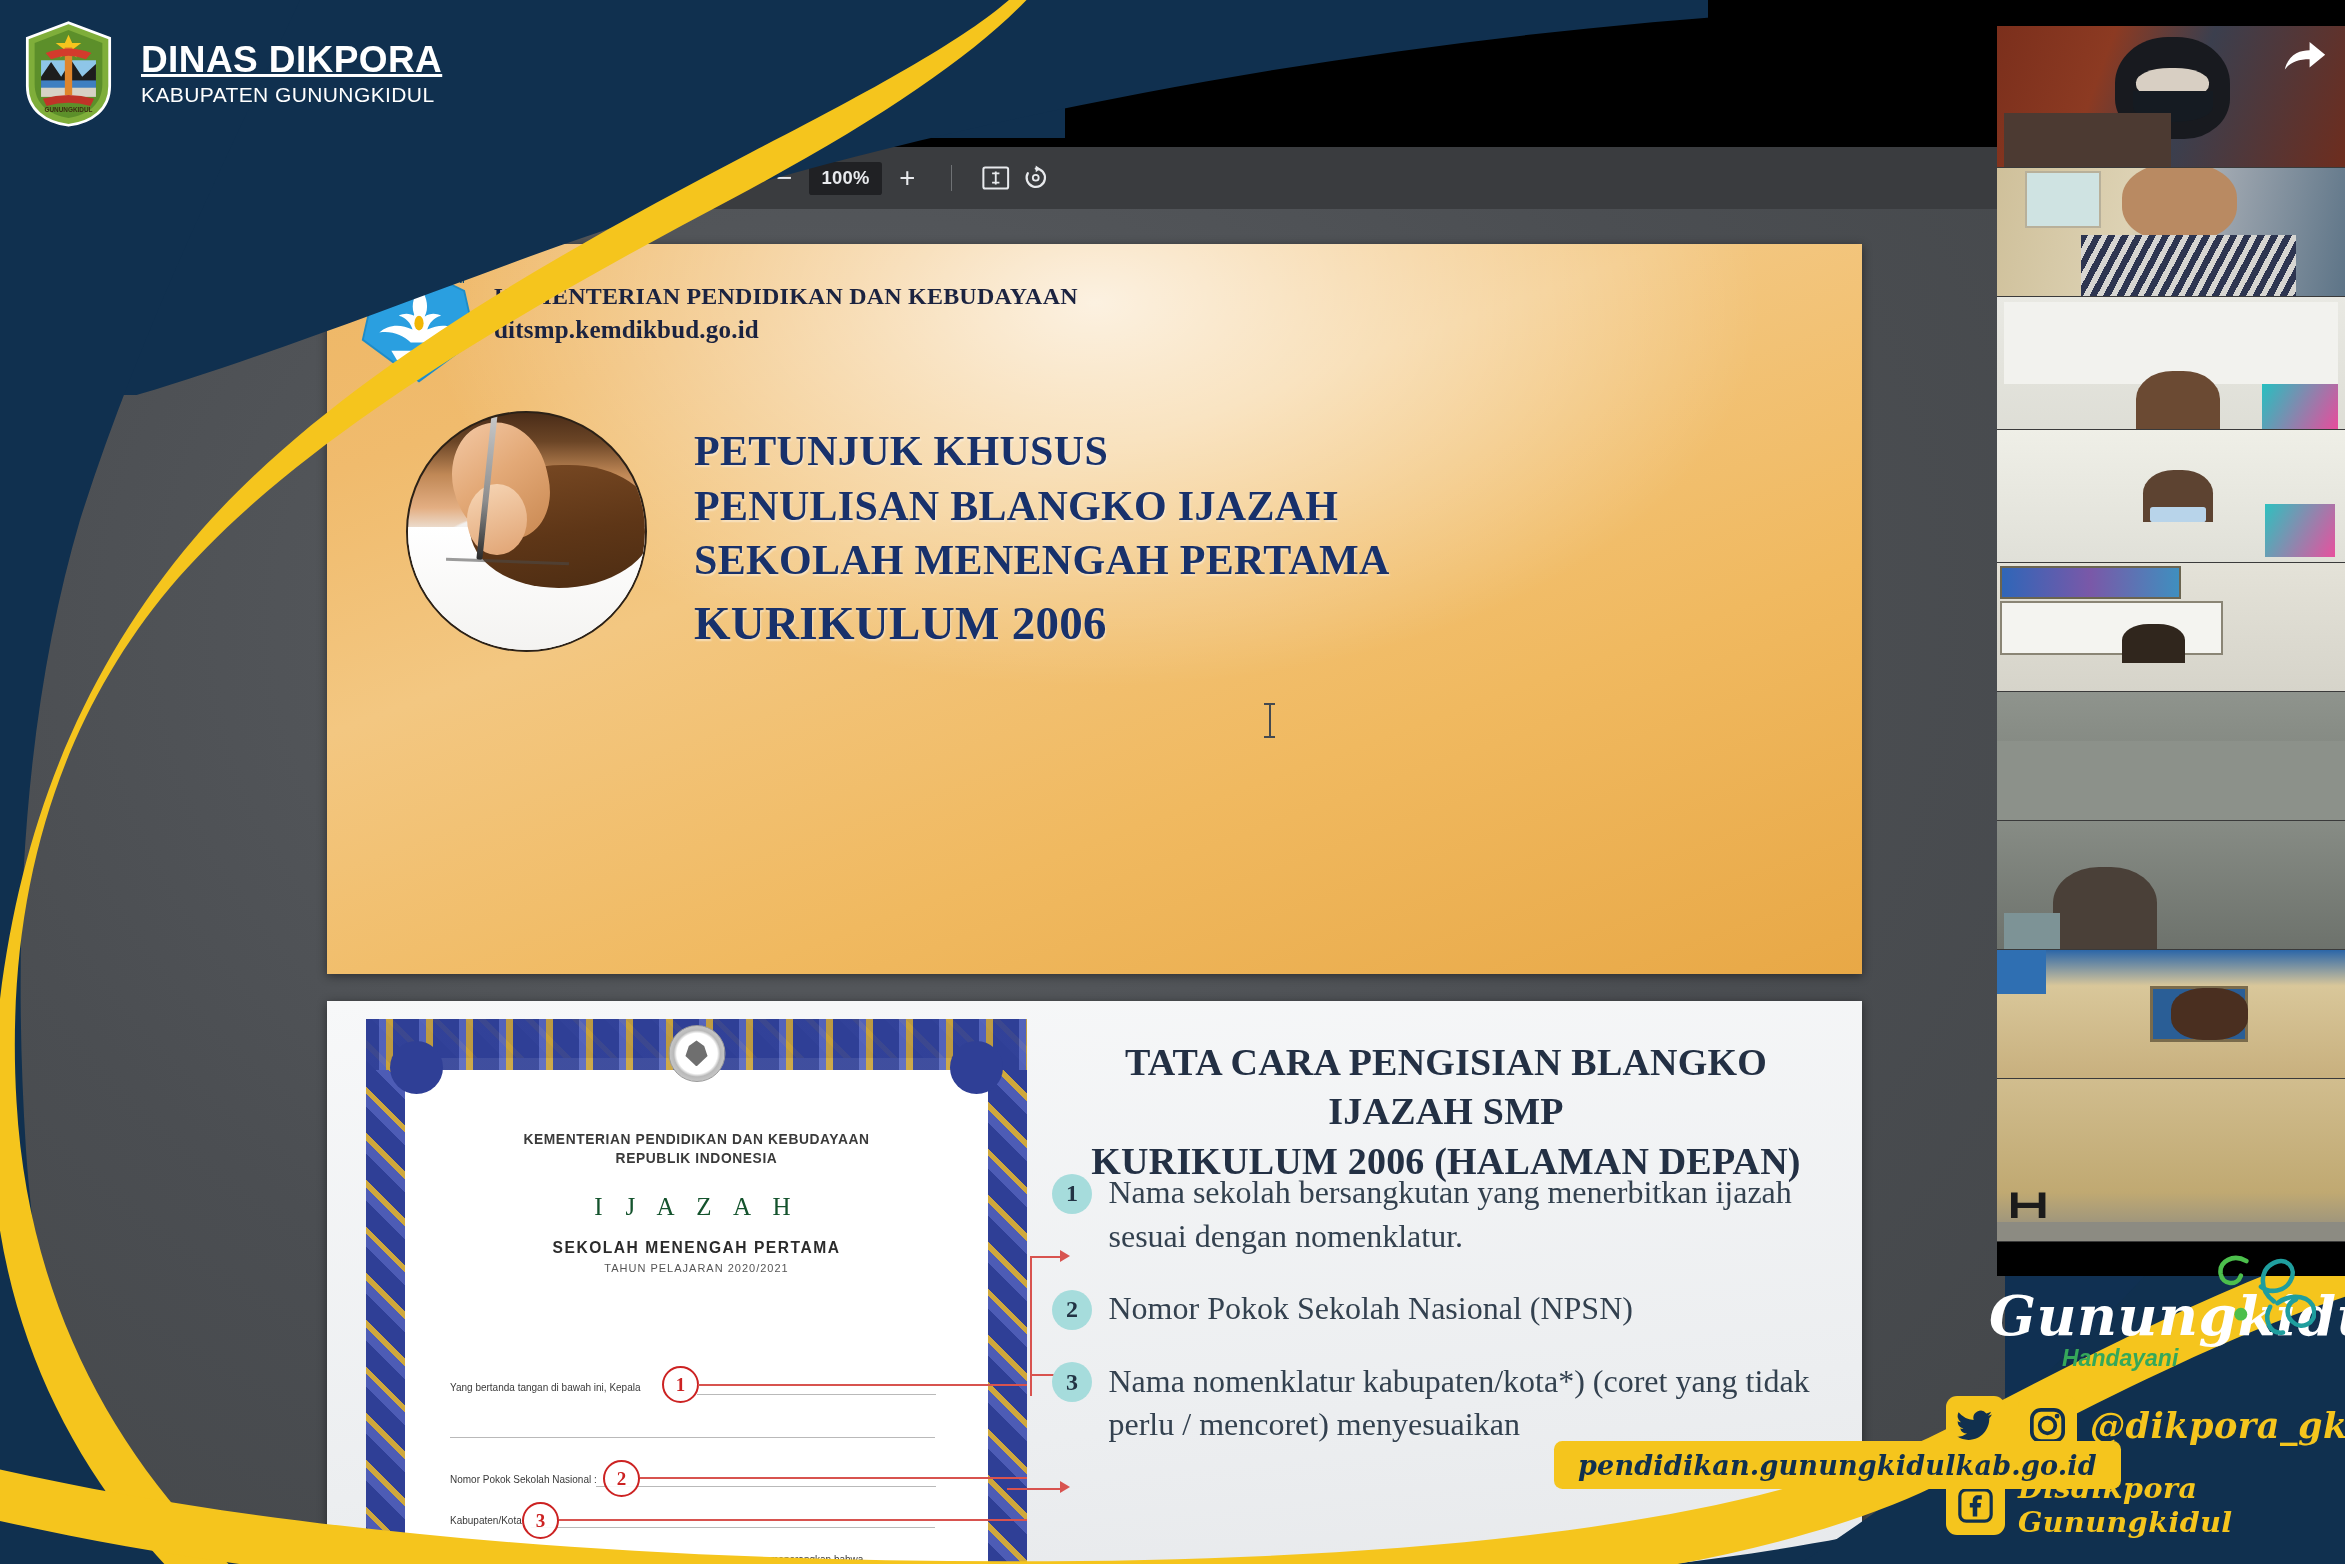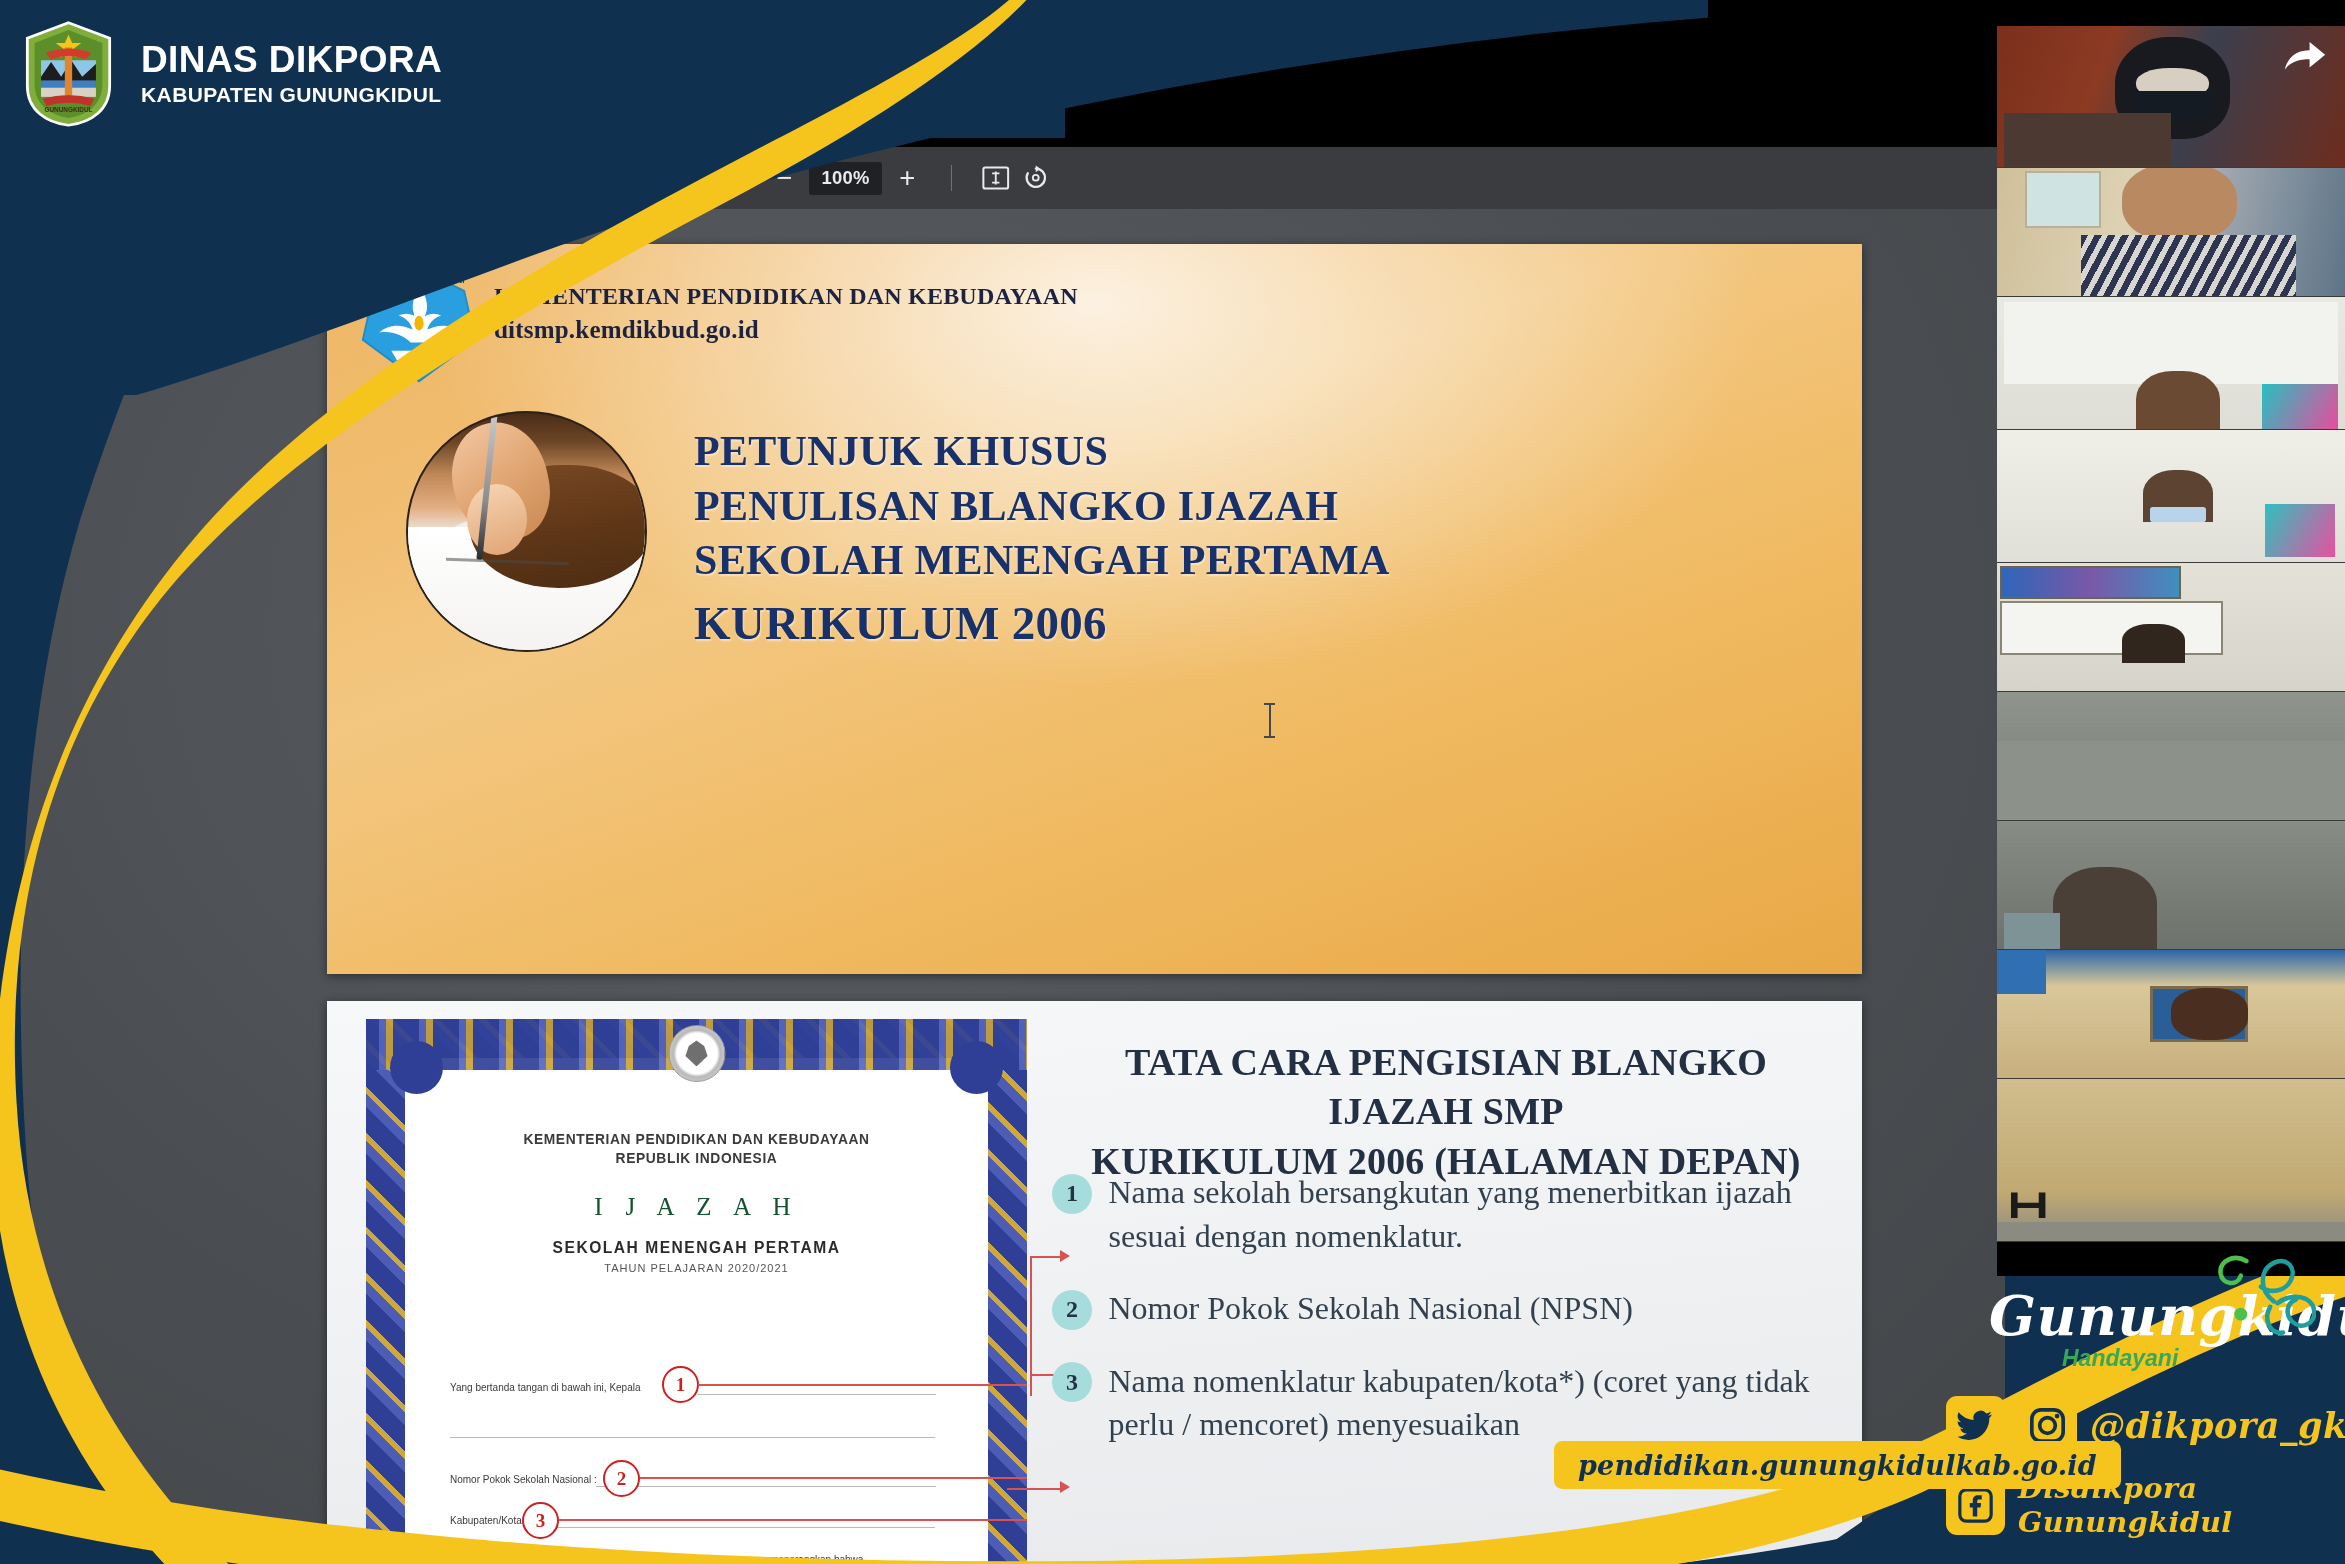--- a/index.html
+++ b/index.html
@@ -217,22 +217,22 @@
   }
   .yellow-swoosh{
     position:absolute; left:0; top:0; width:2345px; height:1565px; z-index:22; pointer-events:none;
   }
 
   
   #brand{ position:absolute; left:0; top:0; width:643px; height:147px; z-index:30;
           display:flex; align-items:center; padding-left:20px; }
   #brand .crest{ width:97px; height:108px; flex:none; }
   #brand .btxt{ margin-left:24px; color:#fff; }
-  #brand .b1{ font-size:37px; font-weight:bold; letter-spacing:0.4px; line-height:1.08; }
-  #brand .b2{ font-size:21px; font-weight:bold; letter-spacing:0.4px; margin-top:4px; }
+  #brand .b1{ font-size:37px; font-weight:bold; letter-spacing:0.4px; line-height:1.08;text-decoration:underline; }
+  #brand .b2{ font-size:21px; font-weight:normal; letter-spacing:0.4px; margin-top:4px; }
 
   
   #video-rail{
     position:absolute; right:0; top:0; width:348px; height:1276px; background:#000; z-index:25;
     display:flex; flex-direction:column;
   }
   .vtile{ position:relative; width:348px; overflow:hidden; border-bottom:0.9px solid #3a3a3a; }
   .vtile .inner{ position:absolute; inset:0; }
   #vt1{ height:26px; background:#000; border:none; }
   #vt2{ height:142px; }

